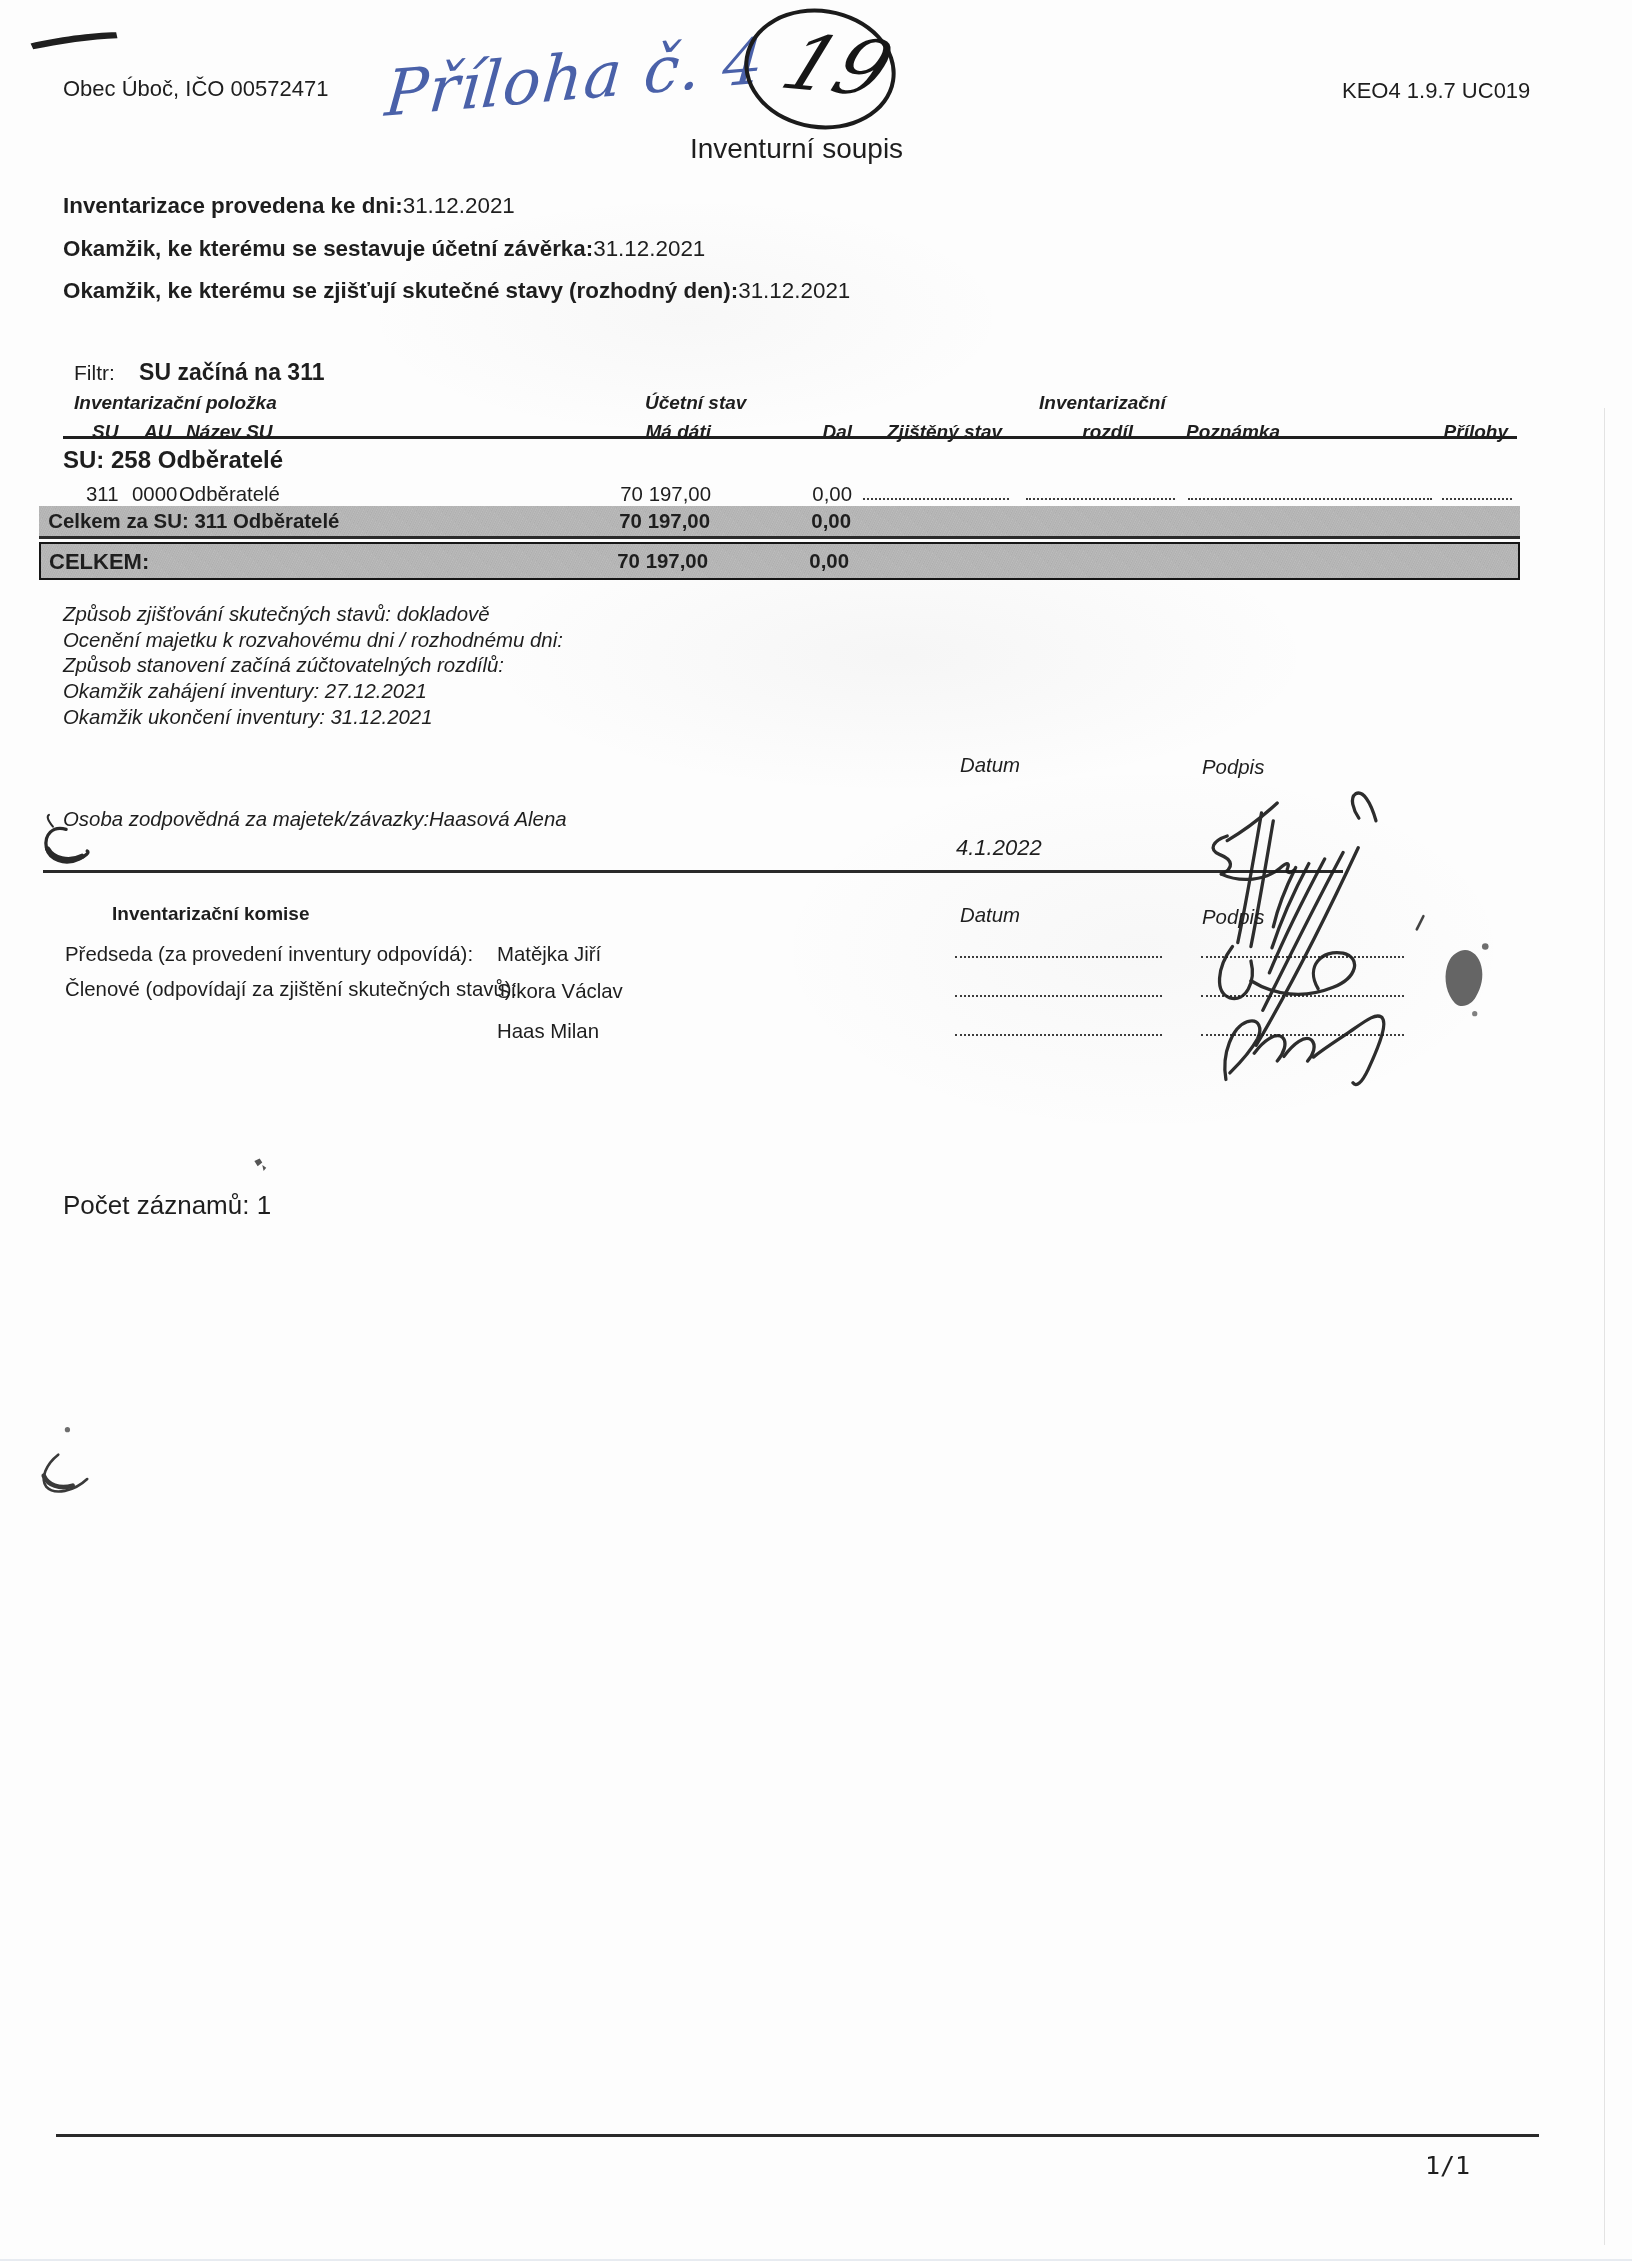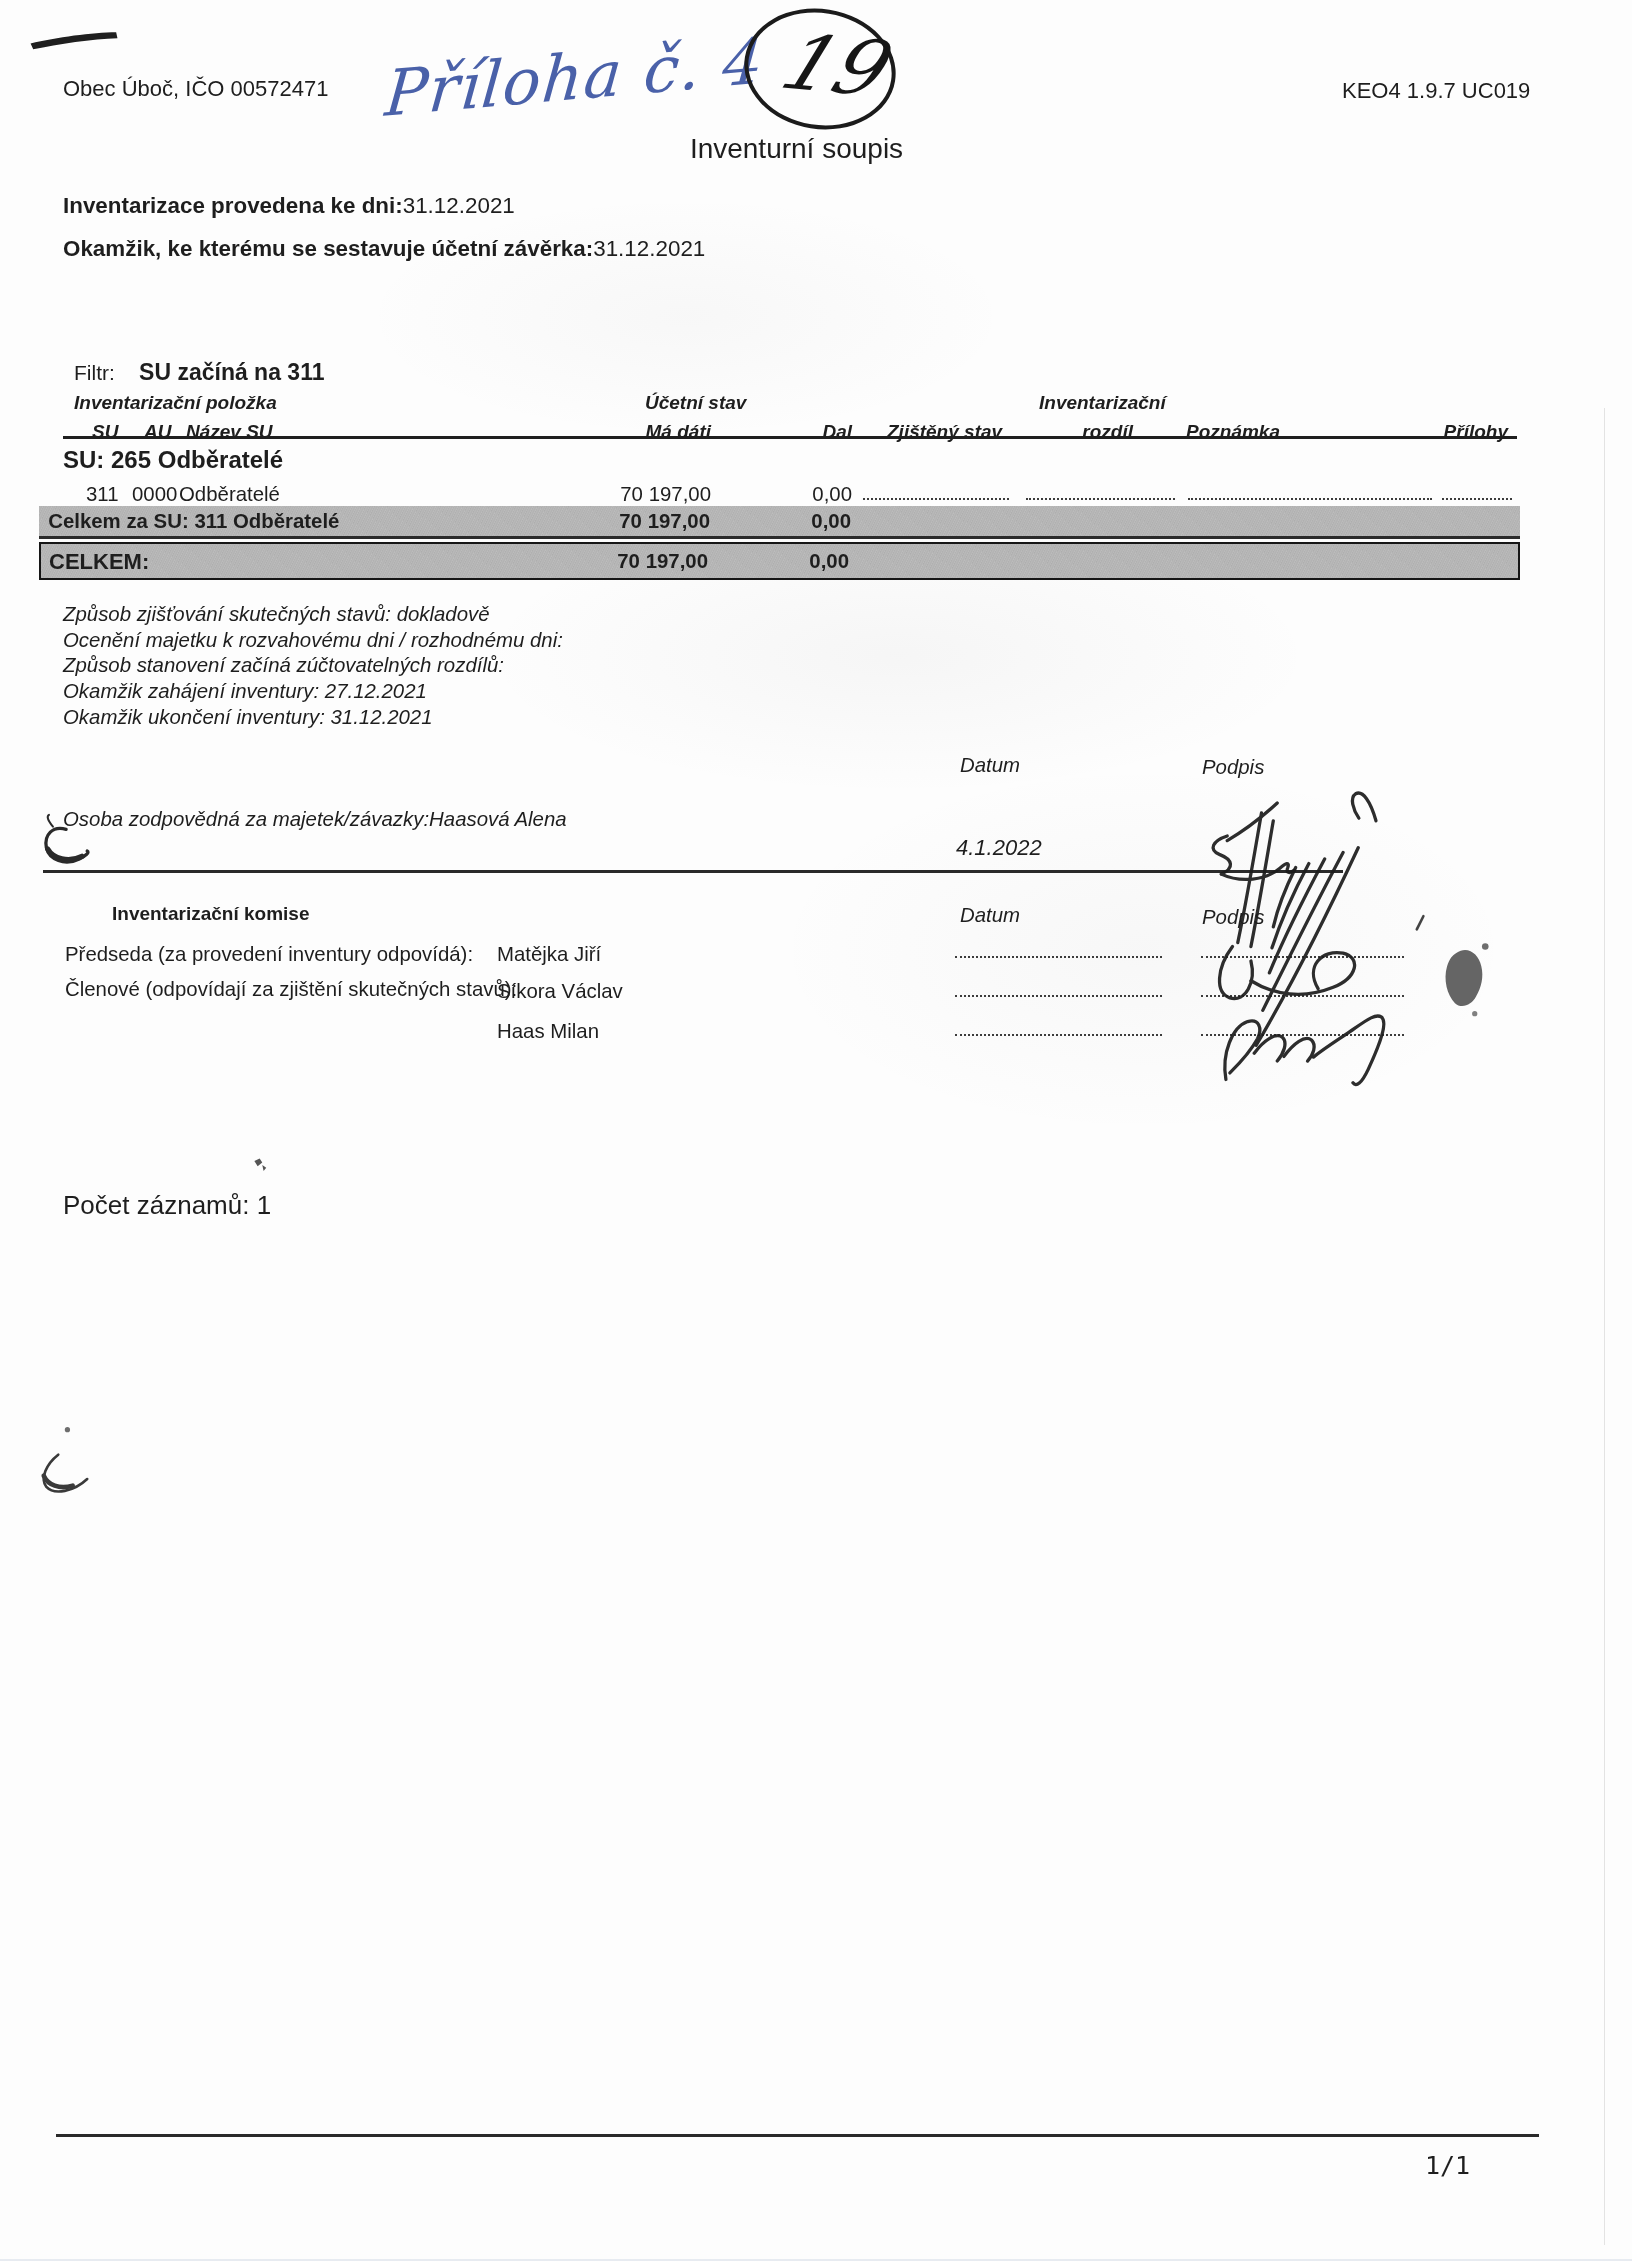--- a/index.html
+++ b/index.html
@@ -37,20 +37,23 @@
   </div>
 
   <div class="abs" style="left:0;width:1633px;top:133px;text-align:center;font-size:28px;transform:translateX(-20px);">Inventurní soupis</div>
 
   <div class="abs" style="left:63px;top:193px;font-size:22.4px;">
     <span class="b">Inventarizace provedena ke dni:</span><span>31.12.2021</span>
   </div>
   <div class="abs" style="left:63px;top:236px;font-size:22.4px;">
     <span class="b">Okamžik, ke kterému se sestavuje účetní závěrka:</span><span>31.12.2021</span>
   </div>
+  <div class="abs" style="left:63px;top:278px;font-size:22.4px;">
+    <span class="b">Okamžik, ke kterému se zjišťují skutečné stavy (rozhodný den):</span><span>31.12.2021</span>
+  </div>
 
   <div class="abs" style="left:74px;top:359px;font-size:21px;">
     <span>Filtr:</span>
     <span class="b" style="margin-left:18.4px;font-size:23px;">SU začíná na 311</span>
   </div>
 
   <div class="abs bi" style="left:74px;top:392px;font-size:19px;">Inventarizační položka</div>
   <div class="abs bi" style="left:645px;top:392px;font-size:19px;">Účetní stav</div>
   <div class="abs bi" style="left:1039px;top:392px;font-size:19px;">Inventarizační</div>
 
@@ -59,21 +62,21 @@
   <div class="abs bi" style="left:186px;top:421px;font-size:19px;">Název SU</div>
   <div class="abs bi right" style="right:922px;top:421px;font-size:19px;">Má dáti</div>
   <div class="abs bi right" style="right:781px;top:421px;font-size:19px;">Dal</div>
   <div class="abs bi" style="left:887px;top:421px;font-size:19px;">Zjištěný stav</div>
   <div class="abs bi right" style="right:500px;top:421px;font-size:19px;">rozdíl</div>
   <div class="abs bi" style="left:1186px;top:421px;font-size:19px;">Poznámka</div>
   <div class="abs bi right" style="right:125px;top:421px;font-size:19px;">Přílohy</div>
 
   <div class="rule" style="left:63px;top:436px;width:1454px;height:3.3px;"></div>
 
-  <div class="abs b" style="left:63px;top:446px;font-size:24px;">SU: 265 Odběratelé</div>
+  <div class="abs b" style="left:63px;top:446px;font-size:24px;">SU: 258 Odběratelé</div>
 
   <div class="abs" style="left:86px;top:483px;font-size:20.4px;">311</div>
   <div class="abs" style="left:132px;top:483px;font-size:20.4px;">0000</div>
   <div class="abs" style="left:179px;top:483px;font-size:20.4px;">Odběratelé</div>
   <div class="abs right" style="right:922px;top:483px;font-size:20.4px;">70 197,00</div>
   <div class="abs right" style="right:781px;top:483px;font-size:20.4px;">0,00</div>
 
   <div class="dot" style="left:863px;top:498px;width:146px;"></div>
   <div class="dot" style="left:1026px;top:498px;width:149px;"></div>
   <div class="dot" style="left:1188px;top:498px;width:244px;"></div>

